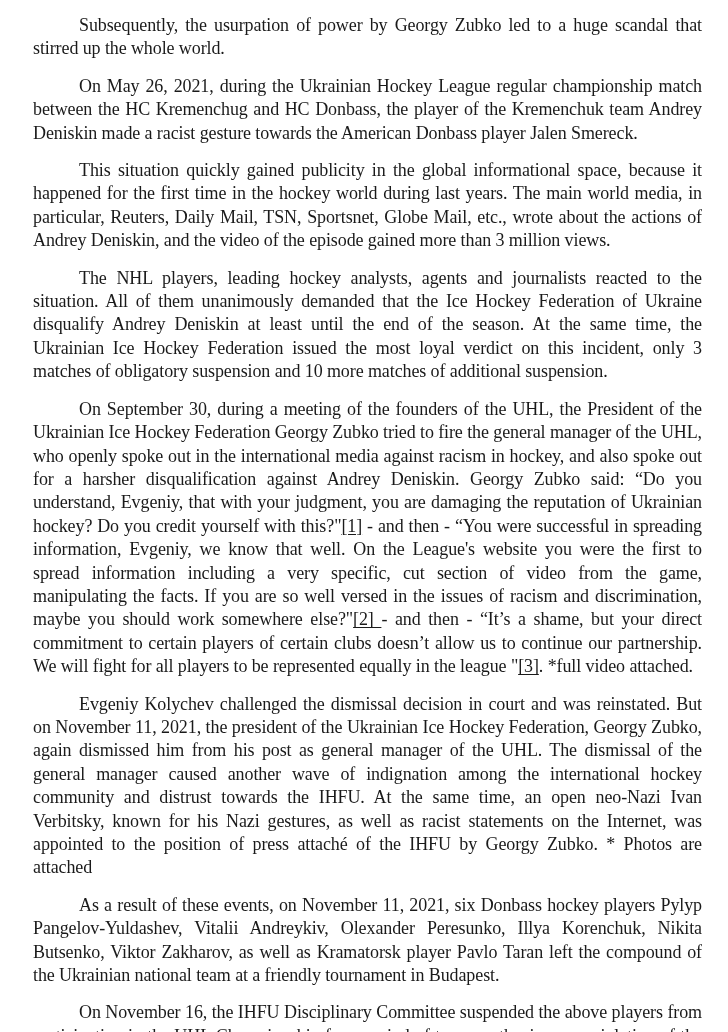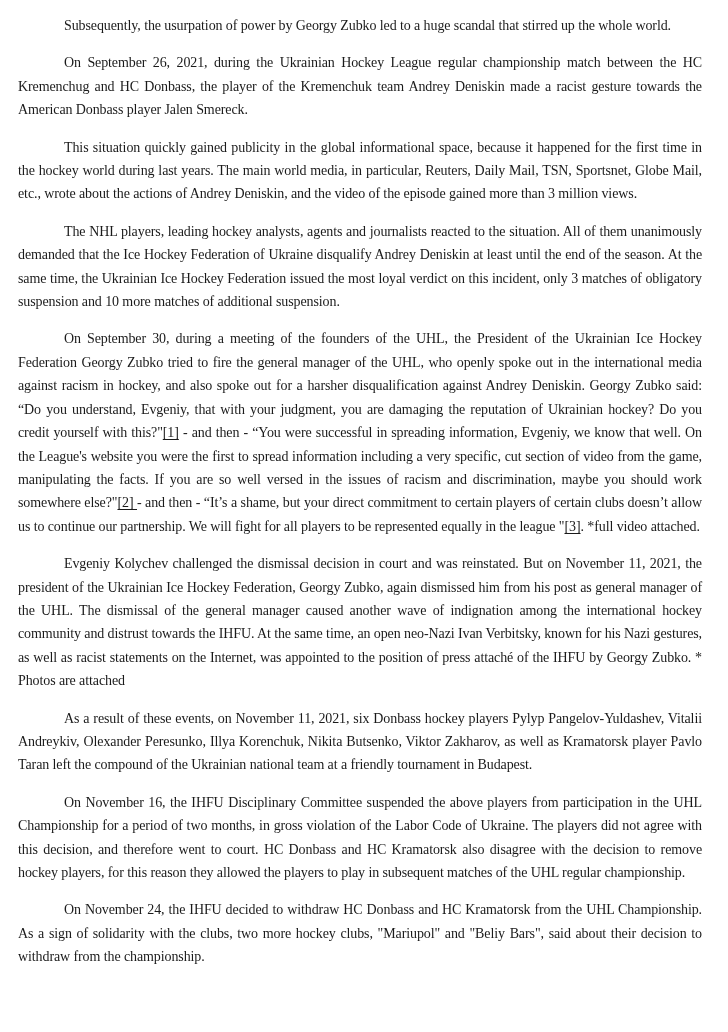--- a/index.html
+++ b/index.html
@@ -15,41 +15,41 @@
       font-family: "Liberation Serif", "DejaVu Serif", serif;
       color: #1a1a1a;
     }
     .page {
       position: absolute;
       left: 18px;
       top: 14px;
       width: 684px;
     }
     .para {
-      font-size: 14px;
+      font-size: 18px;
       line-height: 23.4px;
       text-align: justify;
       text-indent: 46px;
-      margin: 0 0 14px 0;
+      margin: 0 0 14px 15px;
       letter-spacing: -0.1px;
     }
     .fn {
       text-decoration: underline;
       text-decoration-thickness: 1px;
       text-underline-offset: 2px;
       color: #1a1a1a;
       cursor: pointer;
     }
   </style>
 </head>
 <body>
 
 <div class="page">
   <p class="para">Subsequently, the usurpation of power by Georgy Zubko led to a huge scandal that stirred up the whole world.</p>
-  <p class="para">On September 26, 2021, during the Ukrainian Hockey League regular championship match between the HC Kremenchug and HC Donbass, the player of the Kremenchuk team Andrey Deniskin made a racist gesture towards the American Donbass player Jalen Smereck.</p>
+  <p class="para">On May 26, 2021, during the Ukrainian Hockey League regular championship match between the HC Kremenchug and HC Donbass, the player of the Kremenchuk team Andrey Deniskin made a racist gesture towards the American Donbass player Jalen Smereck.</p>
   <p class="para">This situation quickly gained publicity in the global informational space, because it happened for the first time in the hockey world during last years. The main world media, in particular, Reuters, Daily Mail, TSN, Sportsnet, Globe Mail, etc., wrote about the actions of Andrey Deniskin, and the video of the episode gained more than 3 million views.</p>
   <p class="para">The NHL players, leading hockey analysts, agents and journalists reacted to the situation. All of them unanimously demanded that the Ice Hockey Federation of Ukraine disqualify Andrey Deniskin at least until the end of the season. At the same time, the Ukrainian Ice Hockey Federation issued the most loyal verdict on this incident, only 3 matches of obligatory suspension and 10 more matches of additional suspension.</p>
   <p class="para"><span>On September 30, during a meeting of the founders of the UHL, the President of the Ukrainian Ice Hockey Federation Georgy Zubko tried to fire the general manager of the UHL, who openly spoke out in the international media against racism in hockey, and also spoke out for a harsher disqualification against Andrey Deniskin. Georgy Zubko said: “Do you understand, Evgeniy, that with your judgment, you are damaging the reputation of Ukrainian hockey? Do you credit yourself with this?"</span><a class="fn">[1]</a><span> - and then - “You were successful in spreading information, Evgeniy, we know that well. On the League's website you were the first to spread information including a very specific, cut section of video from the game, manipulating the facts. If you are so well versed in the issues of racism and discrimination, maybe you should work somewhere else?"</span><a class="fn">[2] </a><span>- and then - “It’s a shame, but your direct commitment to certain players of certain clubs doesn’t allow us to continue our partnership. We will fight for all players to be represented equally in the league "</span><a class="fn">[3]</a><span>. *full video attached.</span></p>
   <p class="para">Evgeniy Kolychev challenged the dismissal decision in court and was reinstated. But on November 11, 2021, the president of the Ukrainian Ice Hockey Federation, Georgy Zubko, again dismissed him from his post as general manager of the UHL. The dismissal of the general manager caused another wave of indignation among the international hockey community and distrust towards the IHFU. At the same time, an open neo-Nazi Ivan Verbitsky, known for his Nazi gestures, as well as racist statements on the Internet, was appointed to the position of press attaché of the IHFU by Georgy Zubko. * Photos are attached</p>
   <p class="para">As a result of these events, on November 11, 2021, six Donbass hockey players Pylyp Pangelov-Yuldashev, Vitalii Andreykiv, Olexander Peresunko, Illya Korenchuk, Nikita Butsenko, Viktor Zakharov, as well as Kramatorsk player Pavlo Taran left the compound of the Ukrainian national team at a friendly tournament in Budapest.</p>
   <p class="para">On November 16, the IHFU Disciplinary Committee suspended the above players from participation in the UHL Championship for a period of two months, in gross violation of the Labor Code of Ukraine. The players did not agree with this decision, and therefore went to court. HC Donbass and HC Kramatorsk also disagree with the decision to remove hockey players, for this reason they allowed the players to play in subsequent matches of the UHL regular championship.</p>
   <p class="para">On November 24, the IHFU decided to withdraw HC Donbass and HC Kramatorsk from the UHL Championship. As a sign of solidarity with the clubs, two more hockey clubs, "Mariupol" and "Beliy Bars", said about their decision to withdraw from the championship.</p>
 </div>
 
 </body></html>

